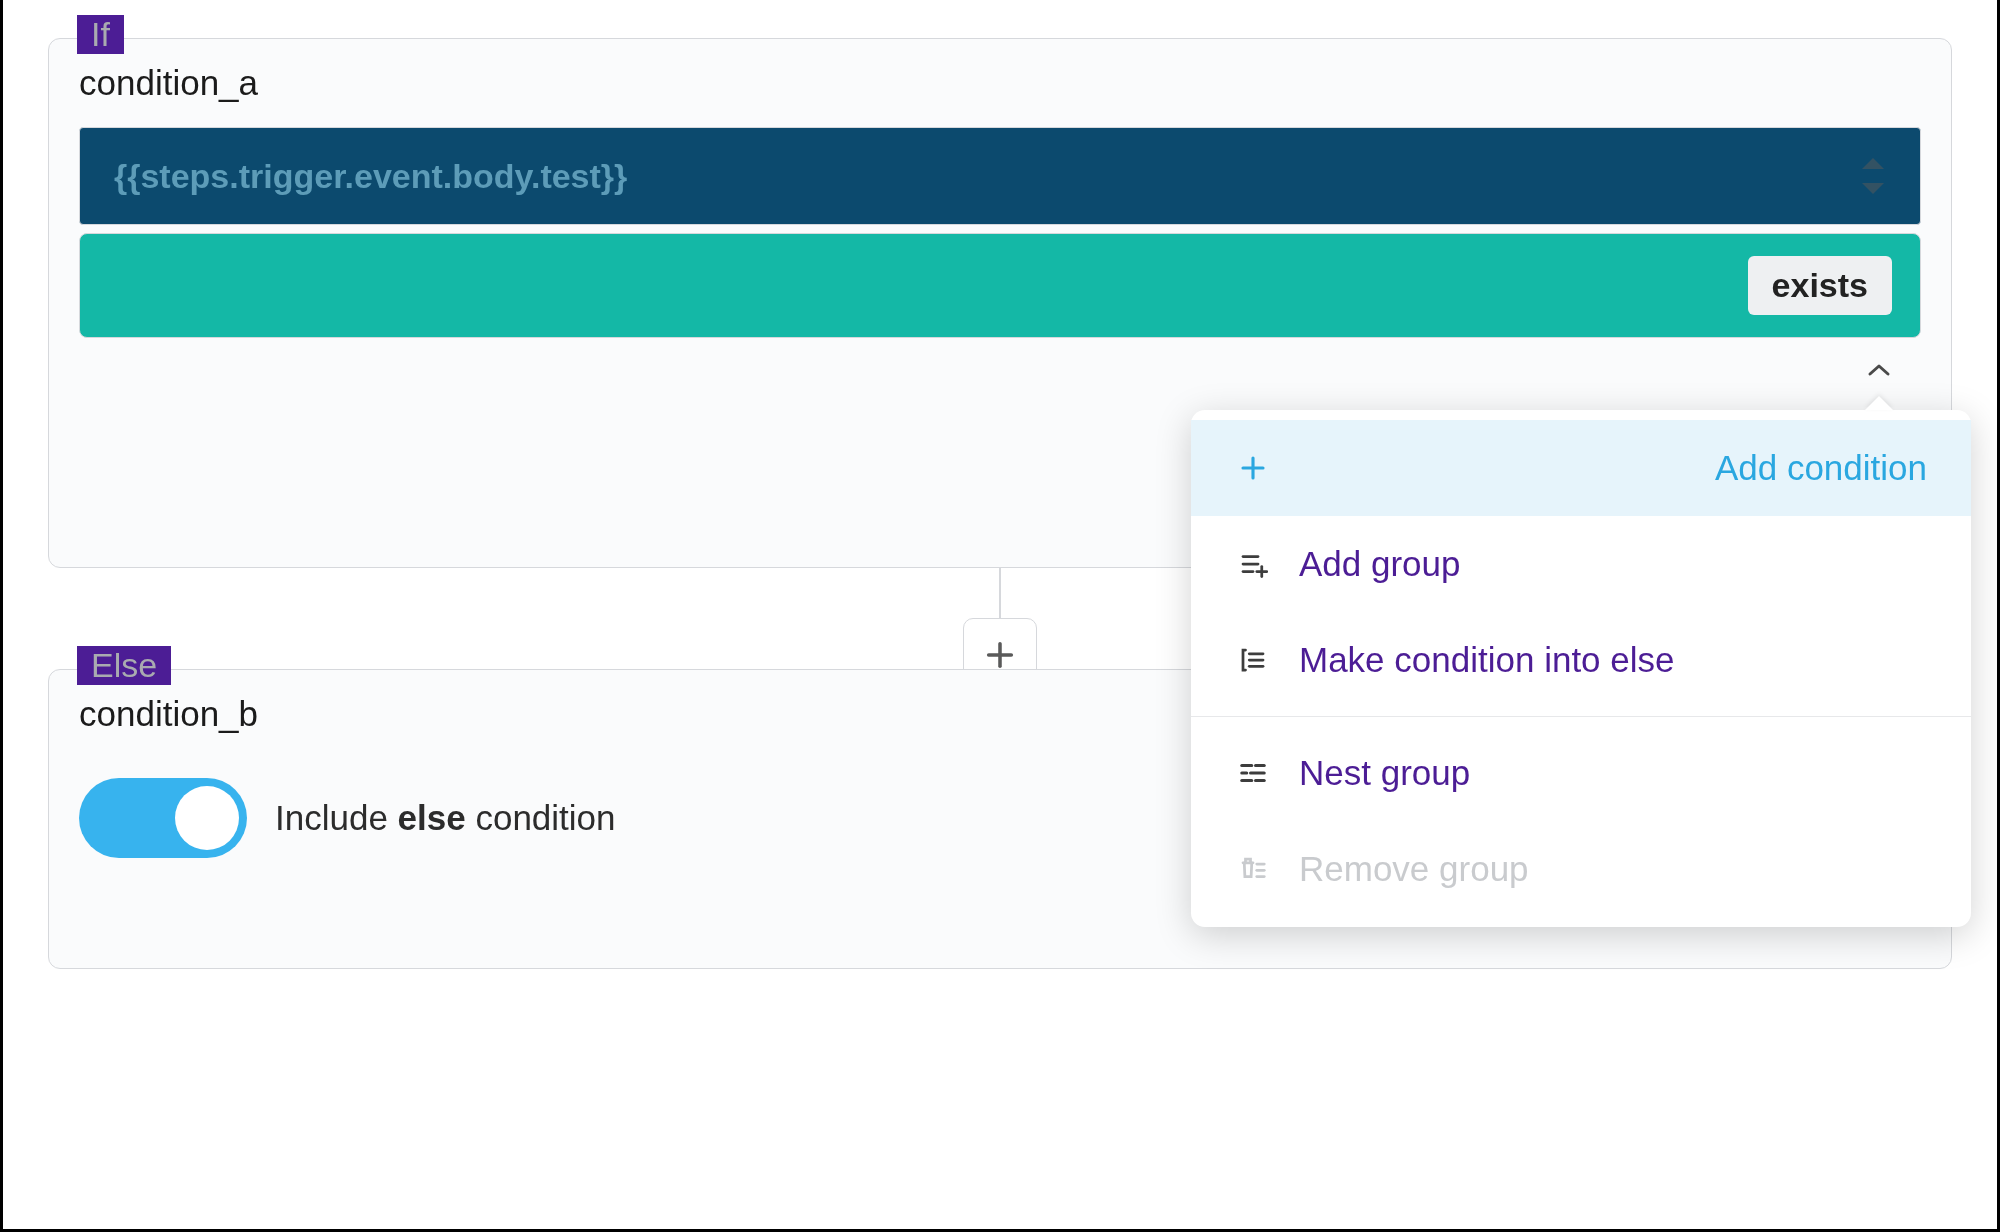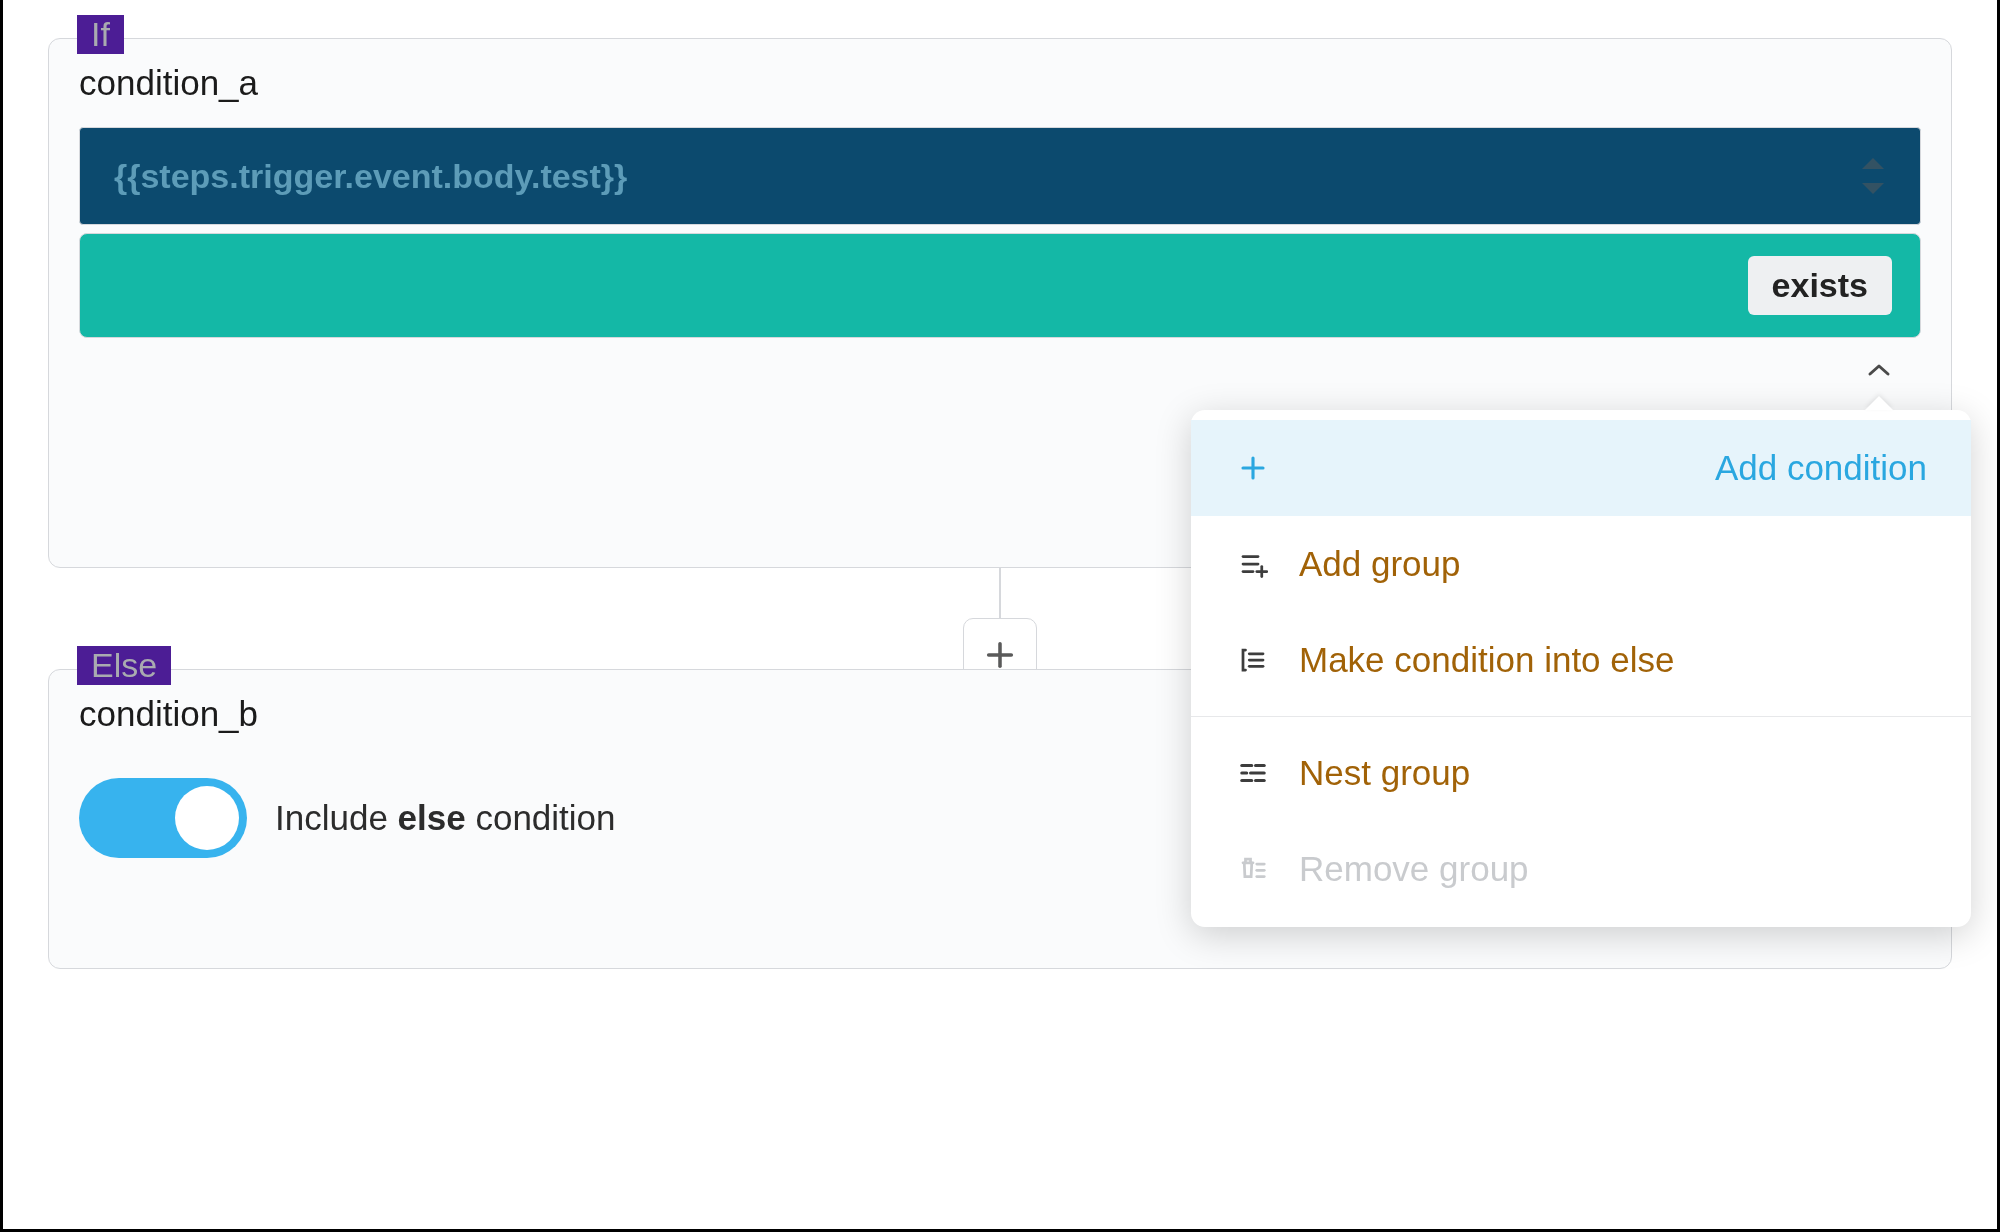--- a/index.html
+++ b/index.html
@@ -183,21 +183,21 @@
     color: #4a4a4a;
     font-size: 22px;
     cursor: pointer;
   }
   .menu-item {
     display: flex;
     align-items: center;
     gap: 28px;
     padding: 28px 44px;
     font-size: 35px;
-    color: #a16207;
+    color: #4c1d95;
     cursor: pointer;
   }
   .menu-item.highlight {
     background: #e6f4fb;
     color: #2aa7e0;
     justify-content: space-between;
   }
   .menu-item.disabled {
     color: #c9cbce;
     cursor: default;

